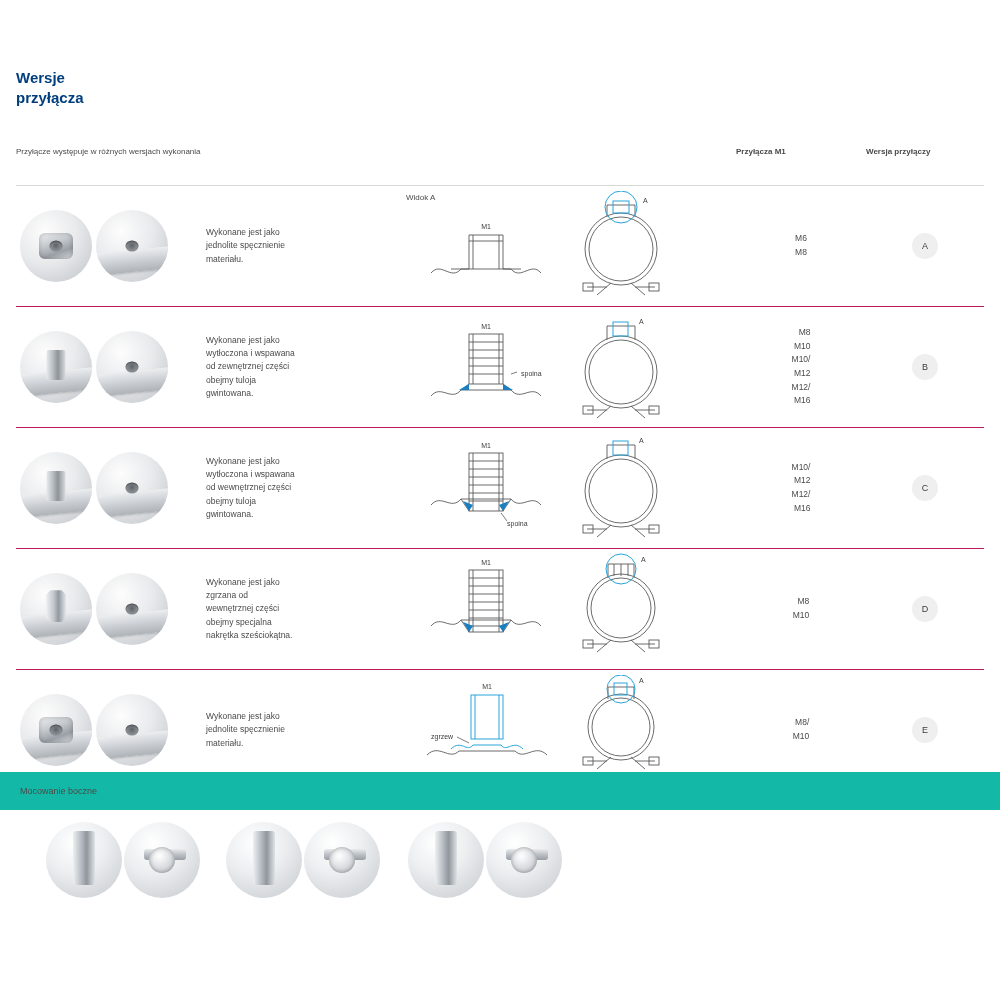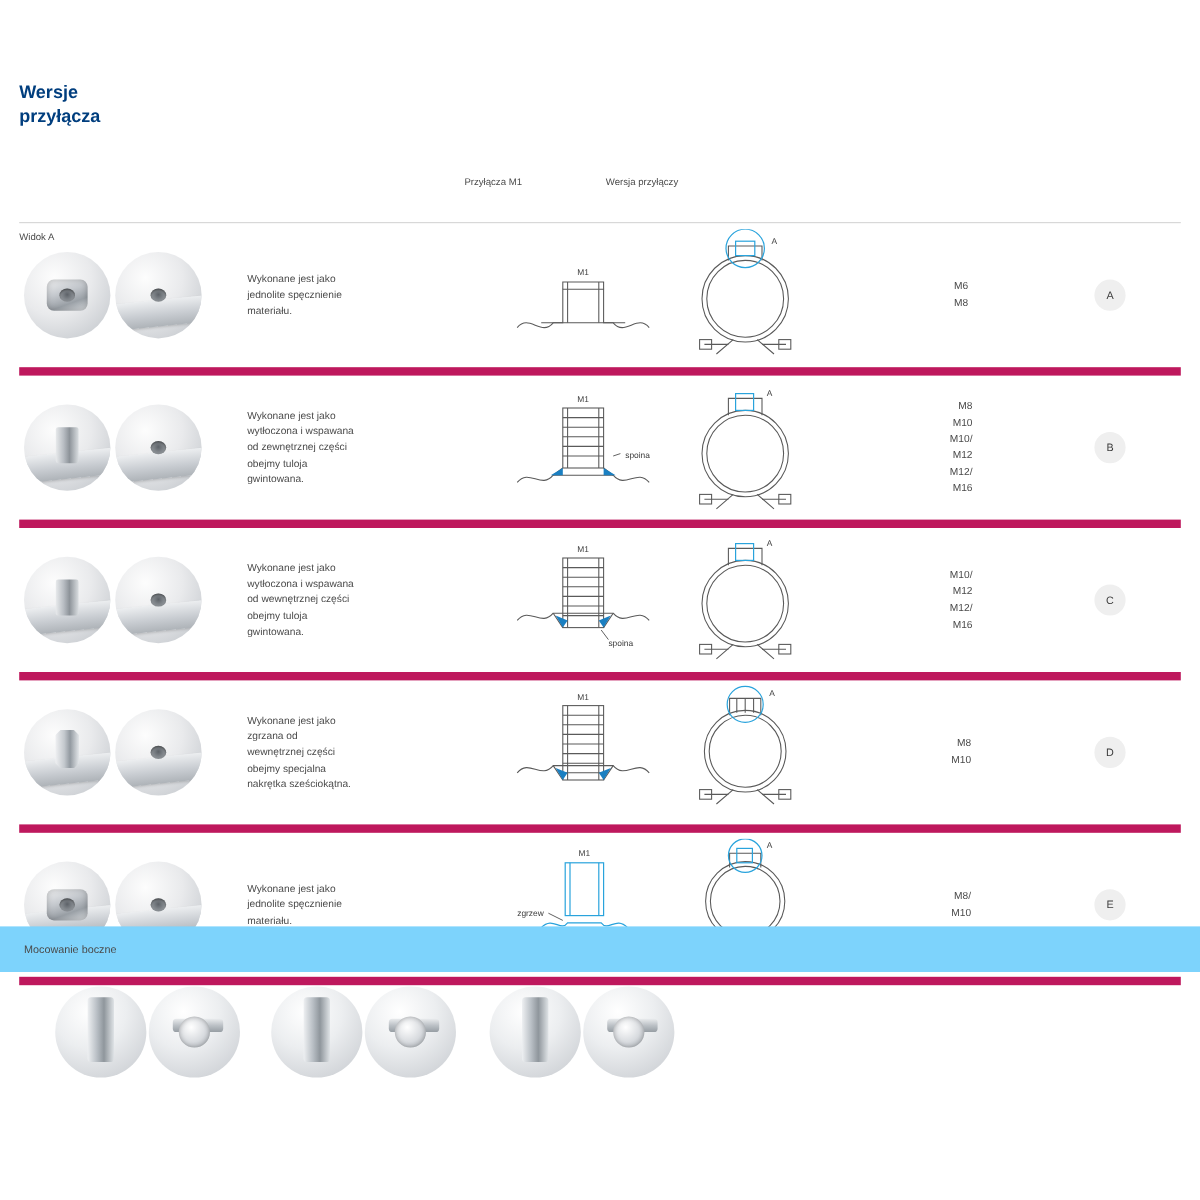--- a/index.html
+++ b/index.html
@@ -49,26 +49,26 @@
   .col-desc { width: 390px; }
   .col-view { width: 330px; margin-top: 46px; }
   .col-m1   { width: 130px; }
   .col-ver  { width: 118px; }
 
   .th {
     font-size: 8px;
     color: #4a4a4a;
     line-height: 1.5;
   }
-  .th.center { text-align: center; }
+  .th.center { text-align: left; font-weight: bold; }
 
   .row {
     display: flex;
     align-items: stretch;
-    border-bottom: 7px solid #be185d;
+    border-bottom: 1px solid #be185d;
     min-height: 120px;
   }
   .cell {
     display: flex;
     align-items: center;
     box-sizing: border-box;
   }
   .cell.photos {
     width: 190px;
     padding-left: 4px;
@@ -175,21 +175,21 @@
 
   
   svg.draw { display: block; }
 
   .section-bar {
     position: absolute;
     left: 0;
     top: 772px;
     width: 1000px;
     height: 38px;
-    background: #7dd3fc;
+    background: #14b8a6;
     display: flex;
     align-items: center;
   }
   .section-bar span {
     margin-left: 20px;
     font-size: 9px;
     color: #4a4a4a;
   }
   .bottom-gallery {
     position: absolute;
@@ -248,20 +248,21 @@
 <body>
 
 <div class="page">
 
   <div class="title">Wersje
 przyłącza</div>
 
   <div class="table">
 
     <div class="thead">
+      <div class="col-desc th">Przyłącze występuje w różnych wersjach wykonania</div>
       <div class="col-view th">Widok A</div>
       <div class="col-m1 th center">Przyłącza
 M1</div>
       <div class="col-ver th center">Wersja
 przyłączy</div>
     </div>
 
     <div class="row">
       <div class="cell photos">
         <div class="photo">

